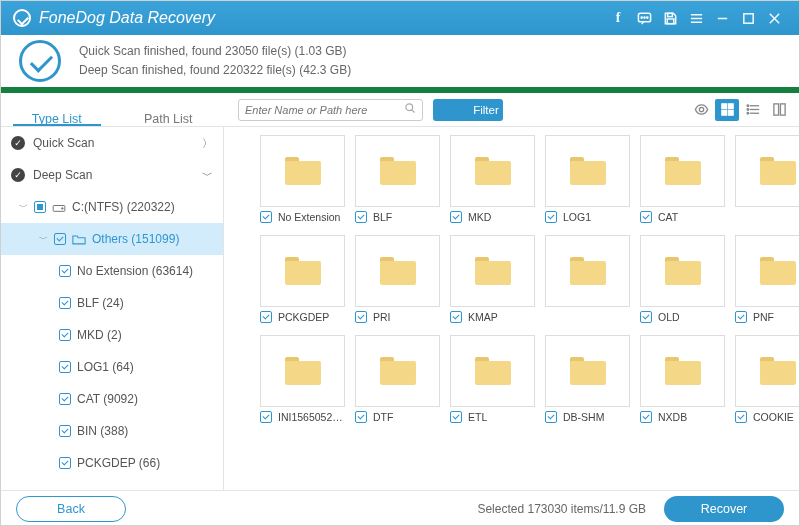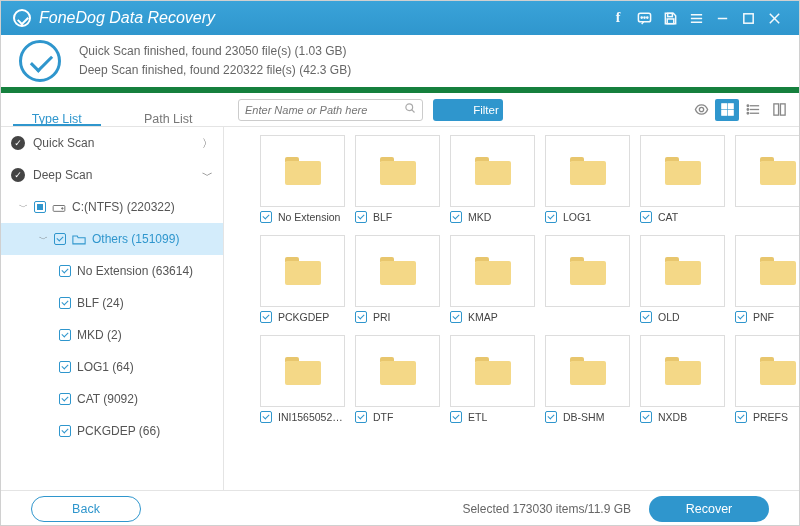--- a/index.html
+++ b/index.html
@@ -47,21 +47,21 @@
 .folic svg{width:100%;height:100%;}
 .grid{flex:1;padding:8px 10px;overflow:hidden;}
 .grow{display:flex;gap:10px;margin-bottom:8px;padding-left:26px;}
 .cell{width:85px;}
 .thumb{width:85px;height:72px;border:1px solid #ddd;display:flex;align-items:center;justify-content:center;background:#fff;}
 .fld{width:36px;height:28px;position:relative;}
 .fld::before{content:"";position:absolute;left:0;top:0;width:14px;height:5px;background:#e8c66d;border-radius:2px 2px 0 0;}
 .fld::after{content:"";position:absolute;left:0;top:4px;right:0;bottom:0;background:#f4d887;border-radius:2px;}
 .cap{display:flex;align-items:center;height:20px;font-size:10.5px;color:#444;}
 .cap span{white-space:nowrap;overflow:hidden;text-overflow:ellipsis;}
-.footer{height:36px;border-top:1px solid #e4e4e4;display:flex;align-items:center;padding:0 30px;}
+.footer{height:36px;border-top:1px solid #e4e4e4;display:flex;align-items:center;padding:0 15px;}
 .pill{height:26px;border-radius:13px;display:flex;align-items:center;justify-content:center;font-size:12.5px;cursor:pointer;}
 .back{width:110px;border:1px solid #2f96cd;color:#2f96cd;background:#fff;}
 .recov{width:120px;background:#2f96cd;color:#fff;}
 .selinfo{margin-left:auto;margin-right:18px;font-size:12px;color:#666;}
 </style>
 </head>
 <body>
 
 <div class="titlebar">
   <span class="logo"></span>
@@ -209,20 +209,24 @@
         <div class="srow ind3">
           <span class="cb ck"></span>
           <span>LOG1 (64)</span>
         </div>
         <div class="srow ind3">
           <span class="cb ck"></span>
           <span>CAT (9092)</span>
         </div>
         <div class="srow ind3">
           <span class="cb ck"></span>
+          <span>BIN (388)</span>
+        </div>
+        <div class="srow ind3">
+          <span class="cb ck"></span>
           <span>PCKGDEP (66)</span>
         </div>
       </div>
   </div>
   <div class="grid" id="grid">
       <div class="grow">
         <div class="cell">
           <div class="thumb">
             <div class="fld"></div>
           </div>
@@ -370,21 +374,21 @@
             <span class="cb ck"></span>
             <span>NXDB</span>
           </div>
         </div>
         <div class="cell">
           <div class="thumb">
             <div class="fld"></div>
           </div>
           <div class="cap">
             <span class="cb ck"></span>
-            <span>PREFS</span>
+            <span>COOKIE</span>
           </div>
         </div>
       </div>
     </div>
 </div>
 
 <div class="footer">
   <div class="pill back">Back</div>
   <span class="selinfo">Selected 173030 items/11.9 GB</span>
   <div class="pill recov">Recover</div>

